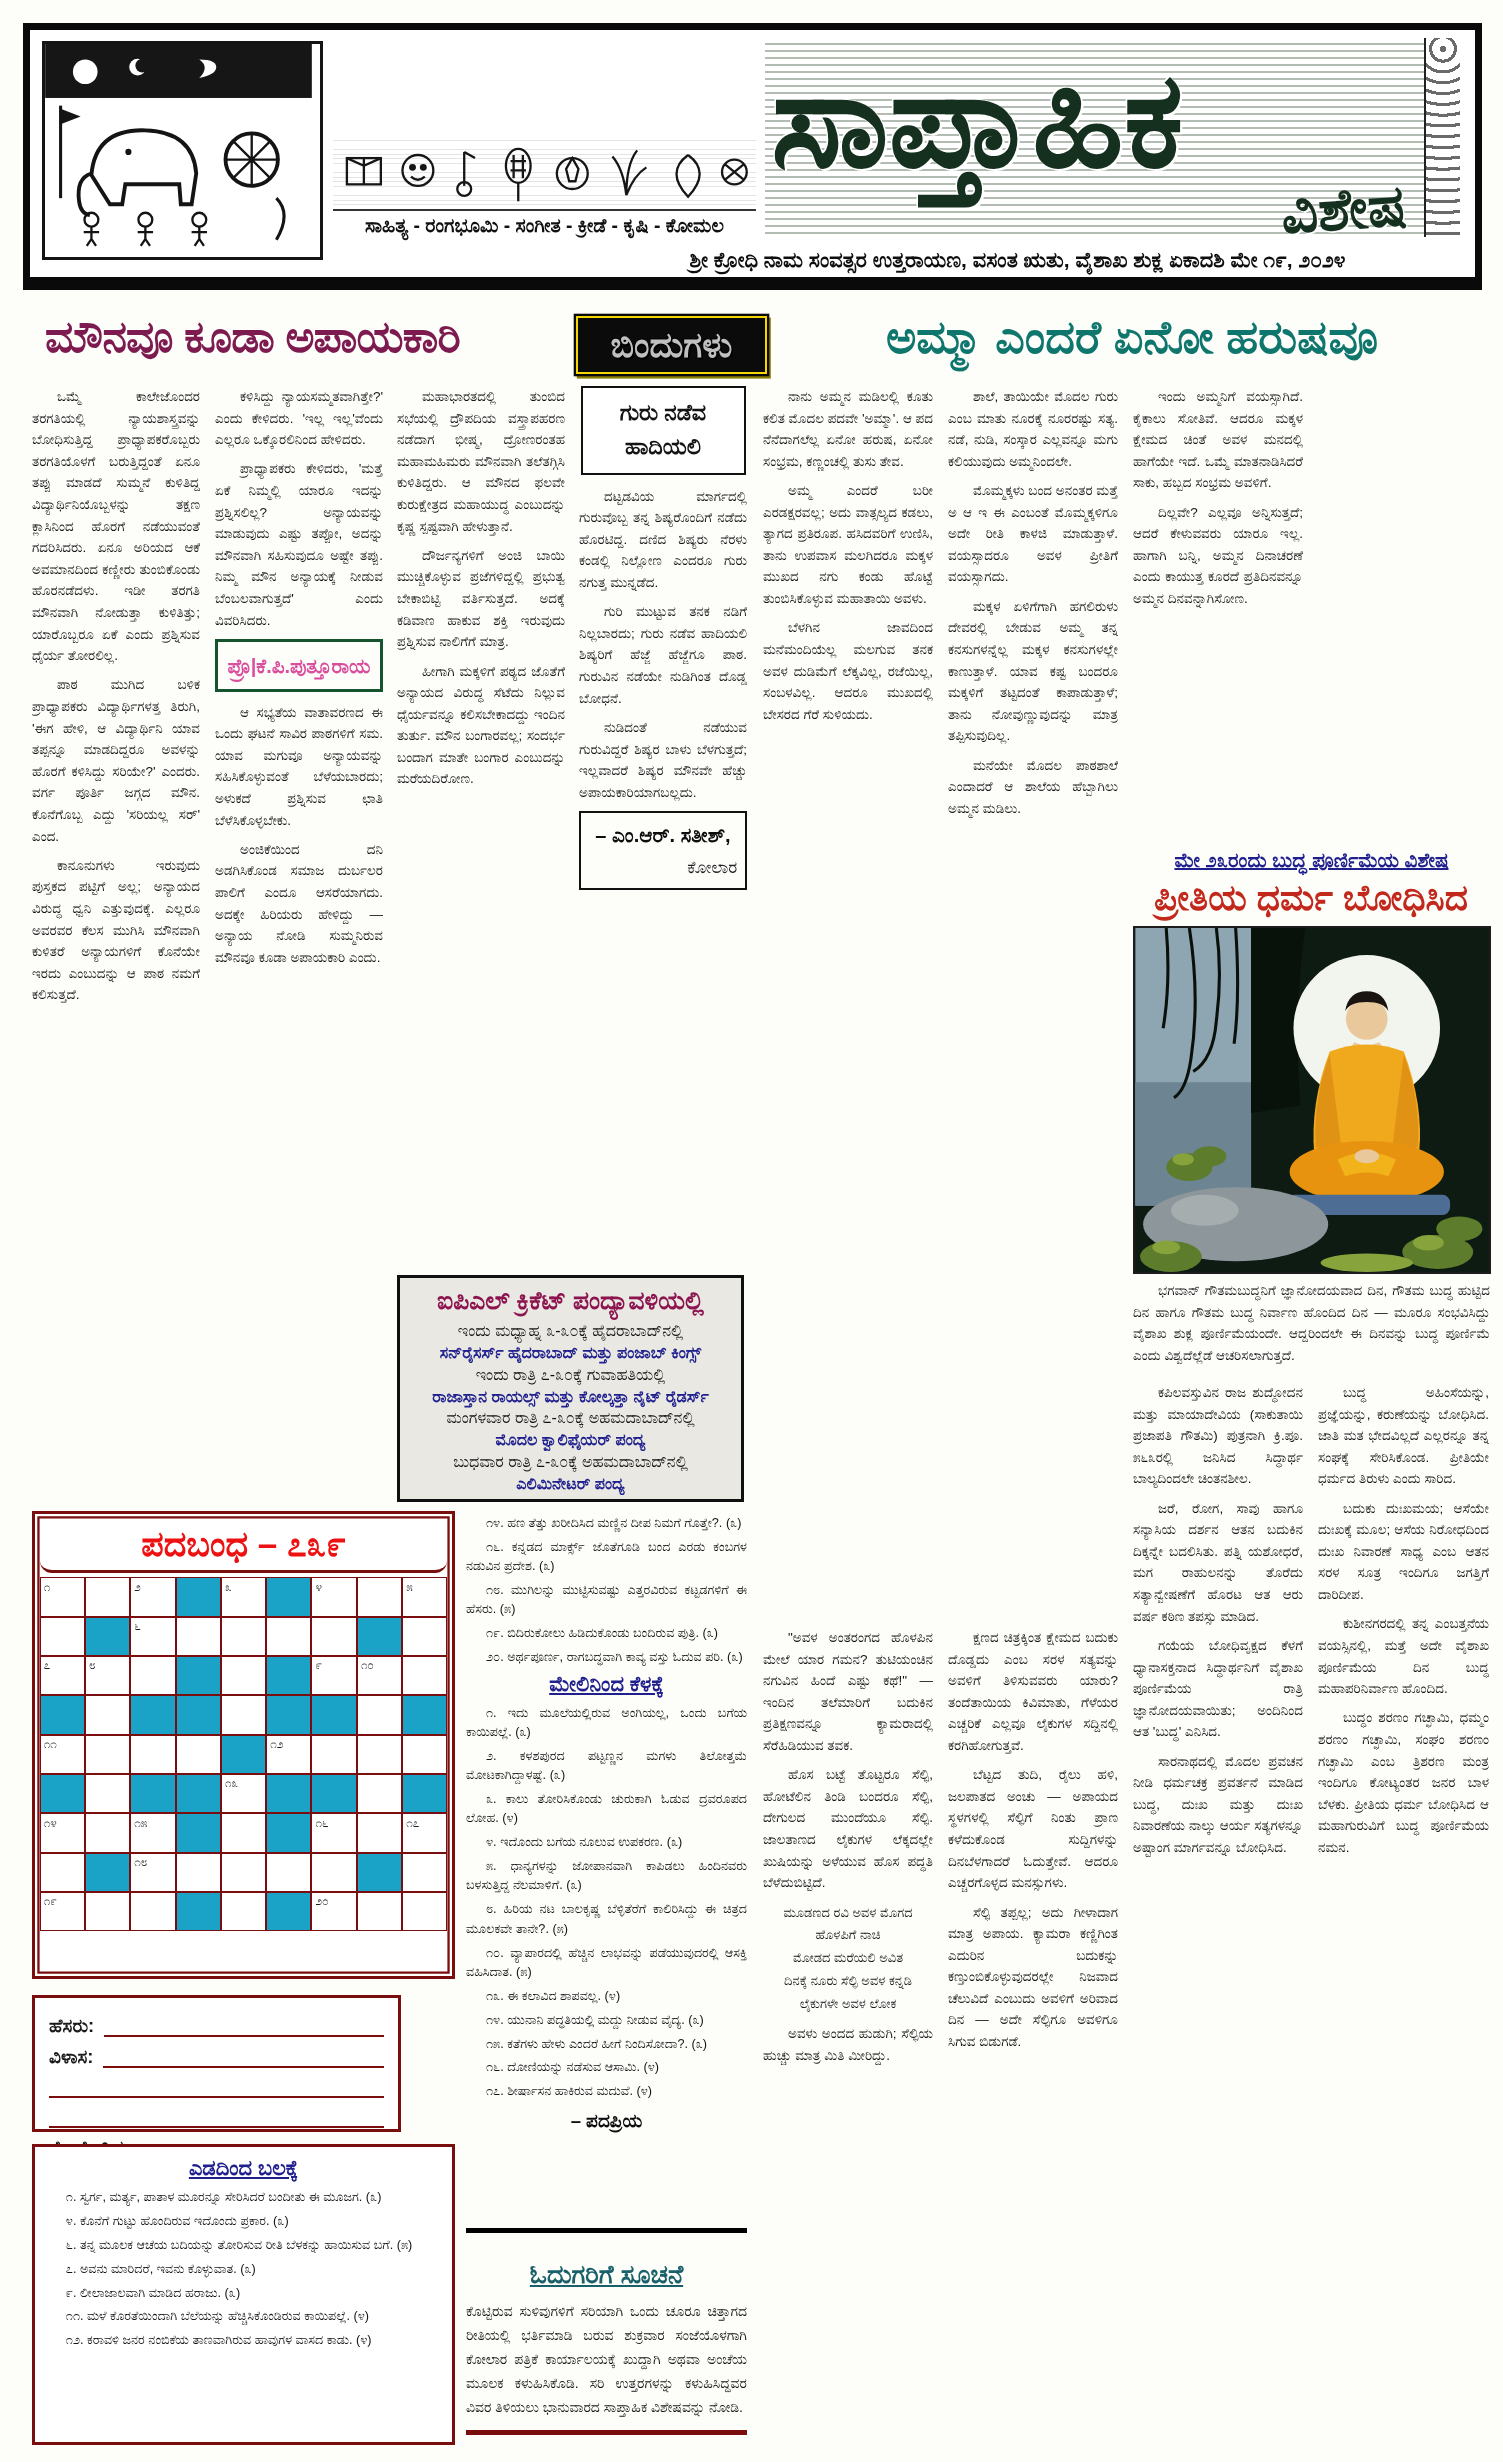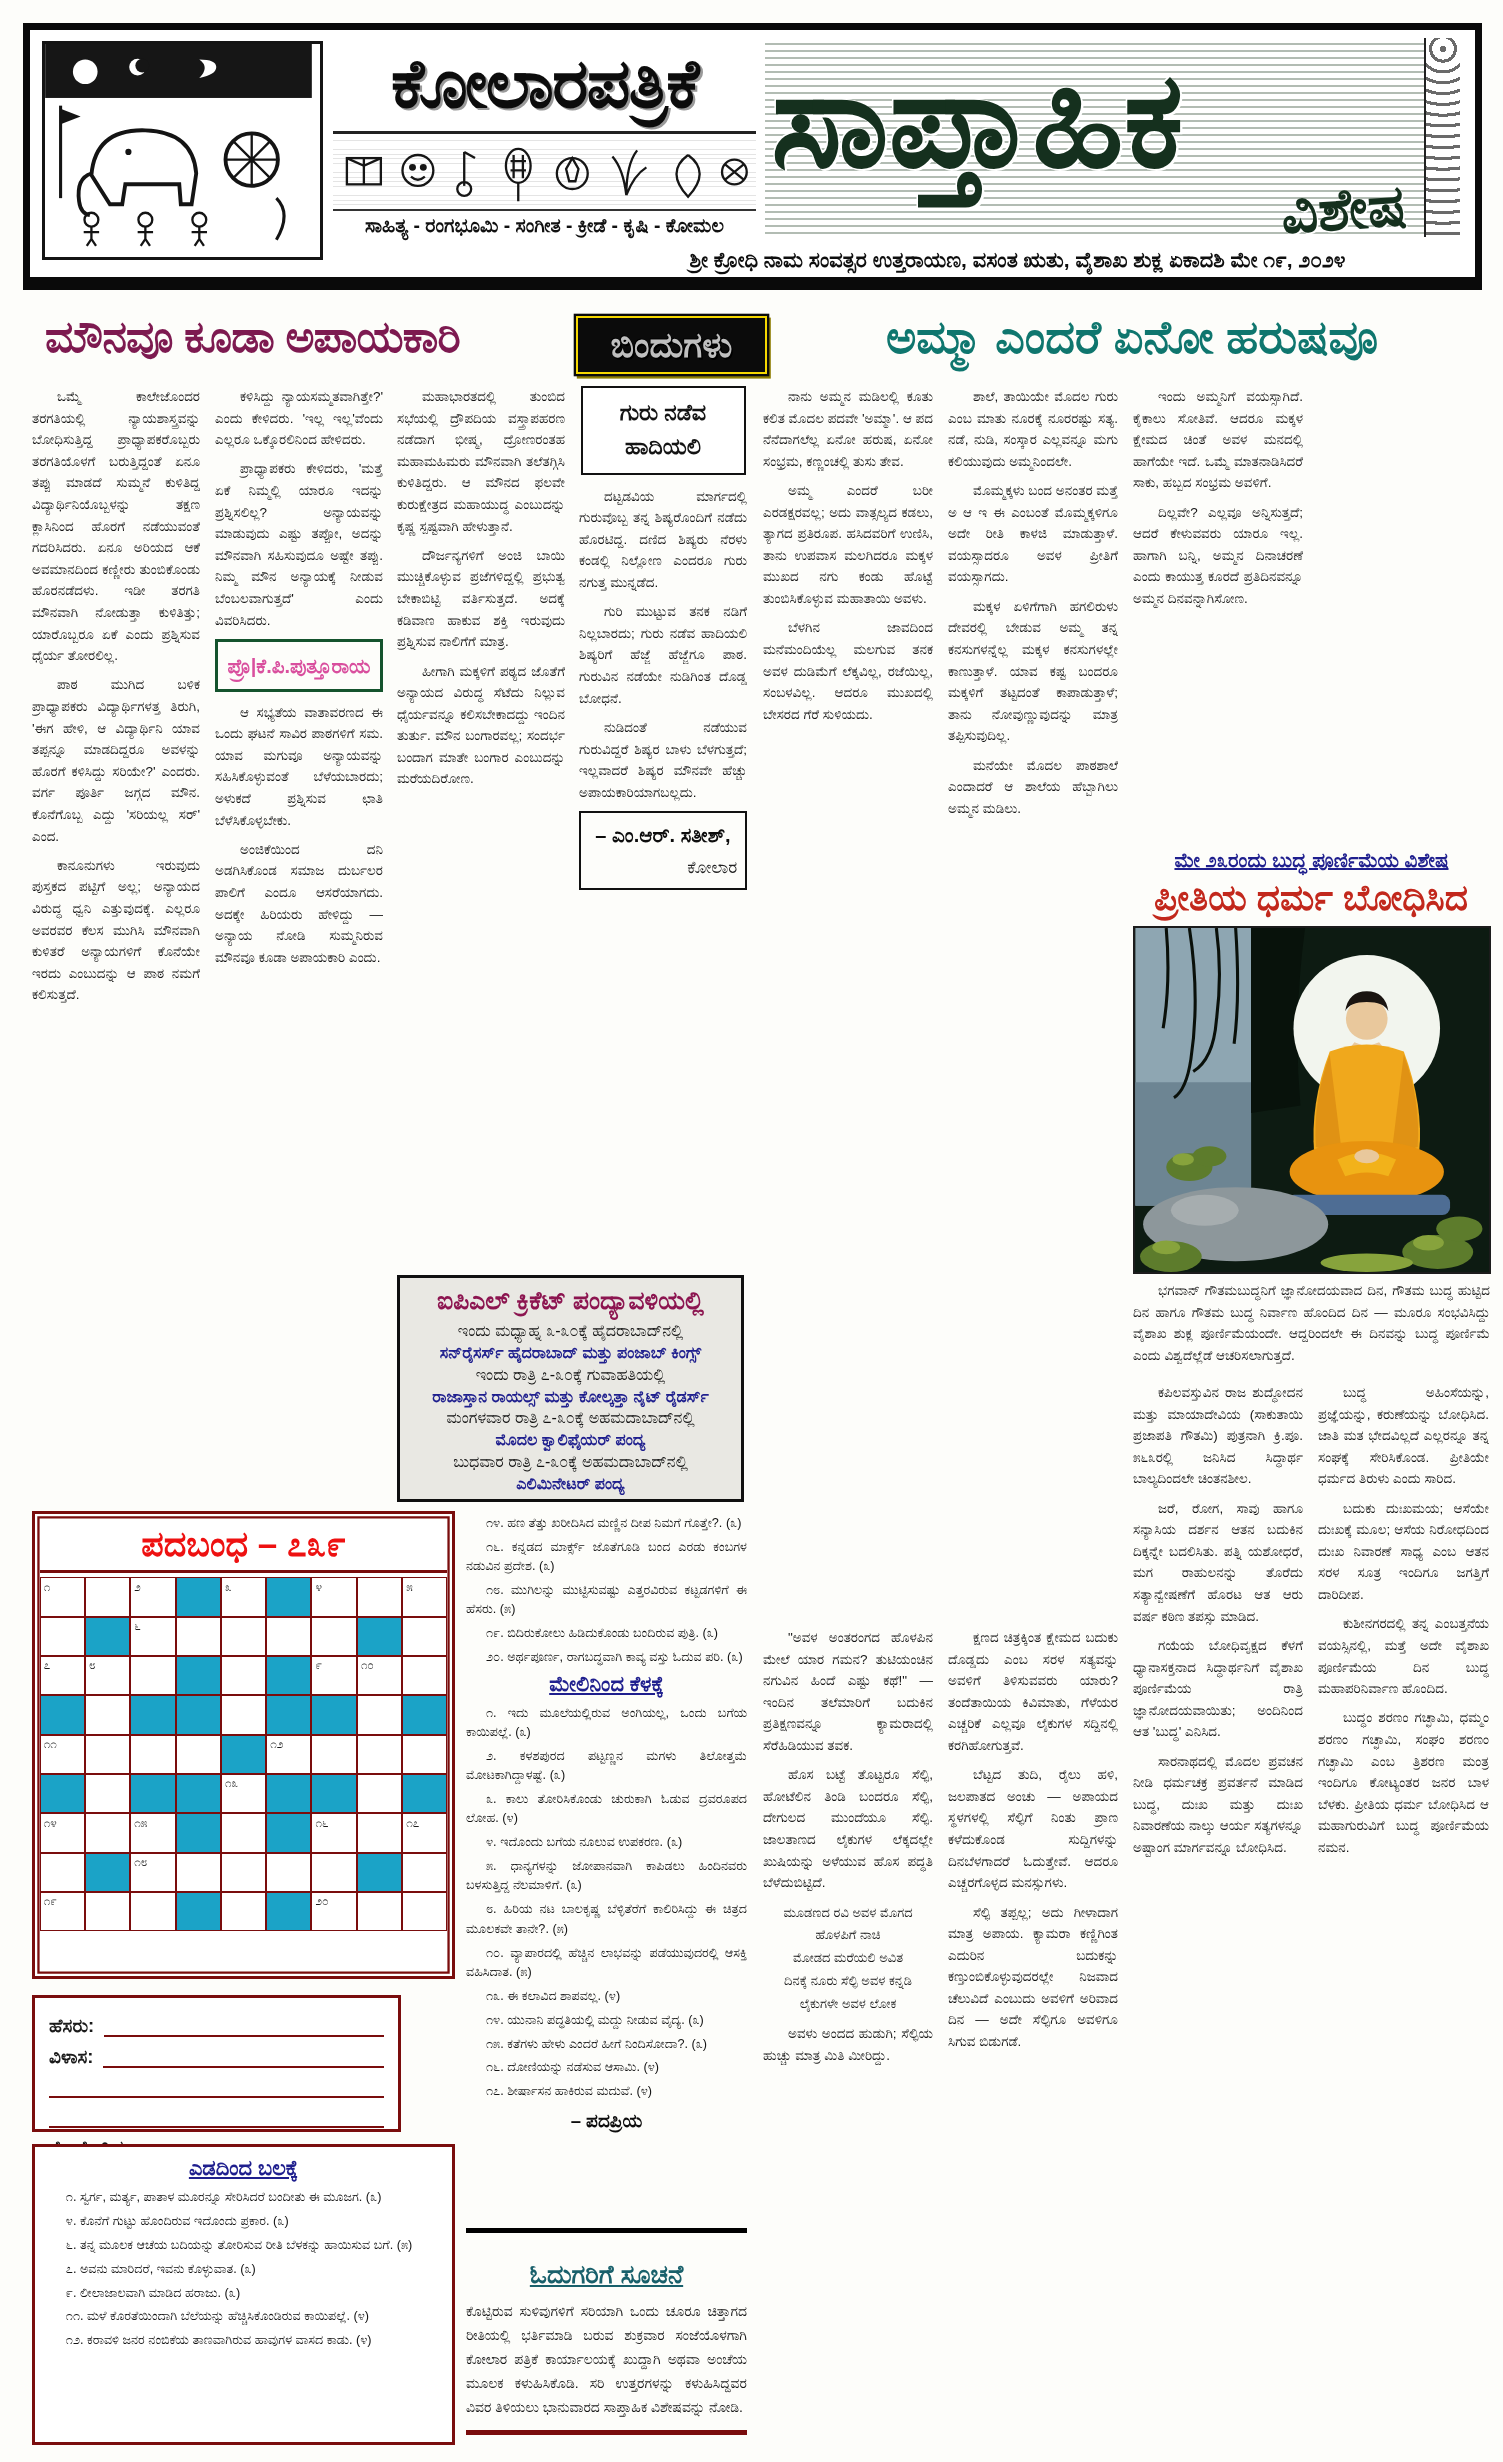--- a/index.html
+++ b/index.html
@@ -58,21 +58,21 @@
   .b-intro p{margin:0;text-indent:25px;}
 
   
   .selfie-head{position:absolute;left:761px;top:1558px;width:358px;text-align:center;font-size:41px;font-weight:900;color:#17502b;}
   .verse{white-space:pre-line;text-align:center;text-indent:0 !important;font-size:13px;line-height:1.75;margin:7.7px 0;color:#1c1c1c;}
 
   
   .cw{position:absolute;left:32px;top:1511px;width:423px;height:468px;border:3.1px solid #7a0d0d;
       box-shadow:inset 0 0 0 2.3px #fff,inset 0 0 0 4.6px #7a0d0d;background:#fff;box-sizing:border-box;}
   .cw-title{height:51px;margin:4.6px;border-bottom:3.1px solid #7a0d0d;display:flex;align-items:center;justify-content:center;
-            font-size:35px;font-weight:900;color:#ee1111;}
+            font-size:35px;font-weight:900;color:#ee1111;border-radius:12px;}
   .cw-grid{display:grid;grid-template-columns:repeat(9,1fr);grid-auto-rows:1fr;height:354px;margin:0 4.6px 4.6px;}
   .cell{border:1.9px solid #7a0d0d;background:#fff;position:relative;}
   .cell.block{background:#1ba3c7;}
   .cell .num{position:absolute;left:3.1px;top:1.5px;font-size:11.6px;color:#1c1c1c;}
 
   .coupon{position:absolute;left:32px;top:1995px;width:369px;height:137px;border:3.9px solid #7a0d0d;background:#fff;
           padding:7.7px 14px;box-sizing:border-box;font-size:18.5px;font-weight:700;color:#1a1a1a;}
   .c-row{display:flex;align-items:flex-end;margin:9.3px 0;}
   .c-line{flex:1;border-bottom:2.3px solid #7a0d0d;height:18.5px;margin-left:9.3px;}
   .c-line.full{margin-left:0;}
@@ -115,21 +115,20 @@
             <path d="M60 237 v16 M50 244 h20 M54 262 l6 -9 l6 9"></path>
           <circle cx="130" cy="228" r="9"></circle>
             <path d="M130 237 v16 M120 244 h20 M124 262 l6 -9 l6 9"></path>
           <circle cx="200" cy="228" r="9"></circle>
             <path d="M200 237 v16 M190 244 h20 M194 262 l6 -9 l6 9"></path>
         </g>
         <path d="M300 200 q20 20 0 54" stroke="#141414" stroke-width="4" fill="none"></path>
       </svg>
     </div>
 
-    <div class="paper-name">ಕೋಲಾರಪತ್ರಿಕೆ</div>
 
     <div class="mast-strip">
       <svg width="423" height="68" viewBox="0 0 548 88">
         <g stroke="#161616" stroke-width="3" fill="none">
           <rect x="18" y="26" width="44" height="34"></rect>
             <path d="M40 26 v34 M18 26 l22 10 22 -10"></path>
           <circle cx="110" cy="42" r="20"></circle>
             <circle cx="103" cy="38" r="3" fill="#161616"></circle>
             <circle cx="117" cy="38" r="3" fill="#161616"></circle>
             <path d="M101 50 q9 8 18 0"></path>

